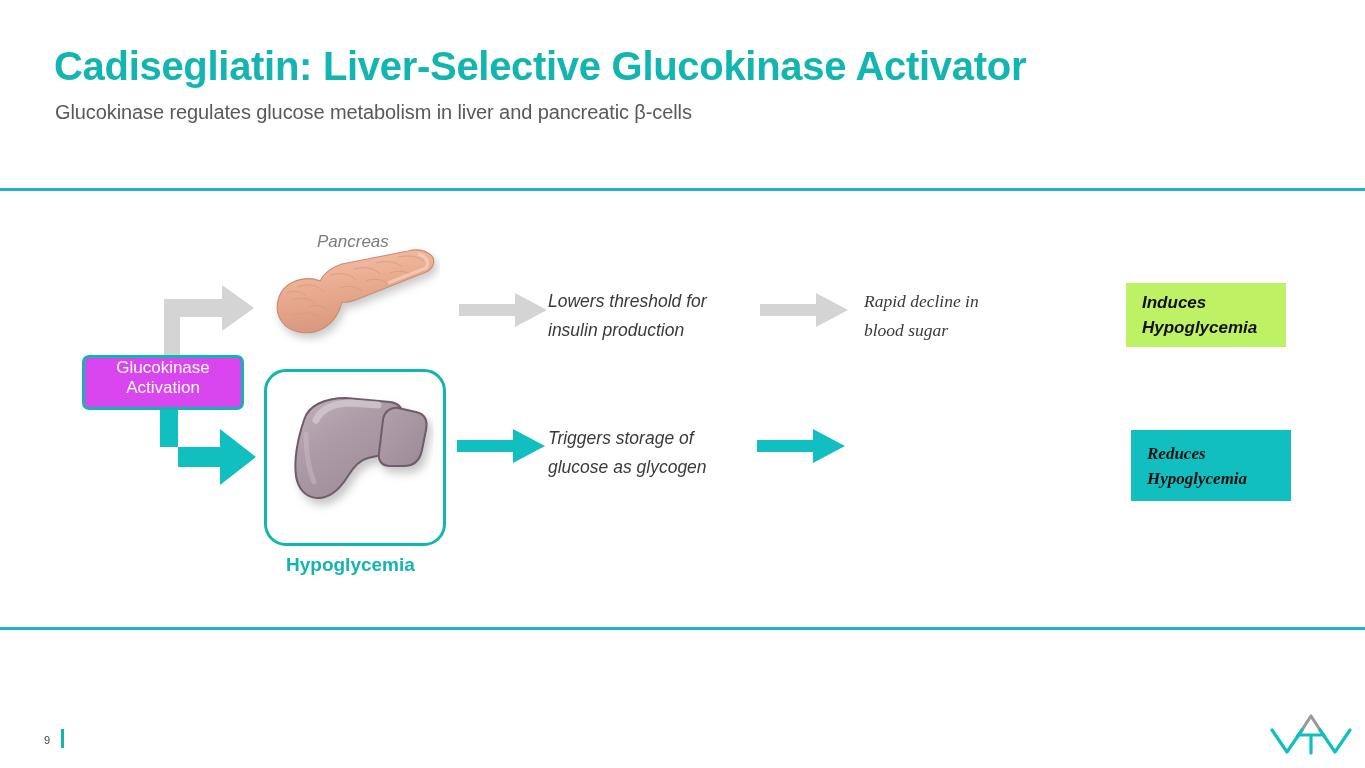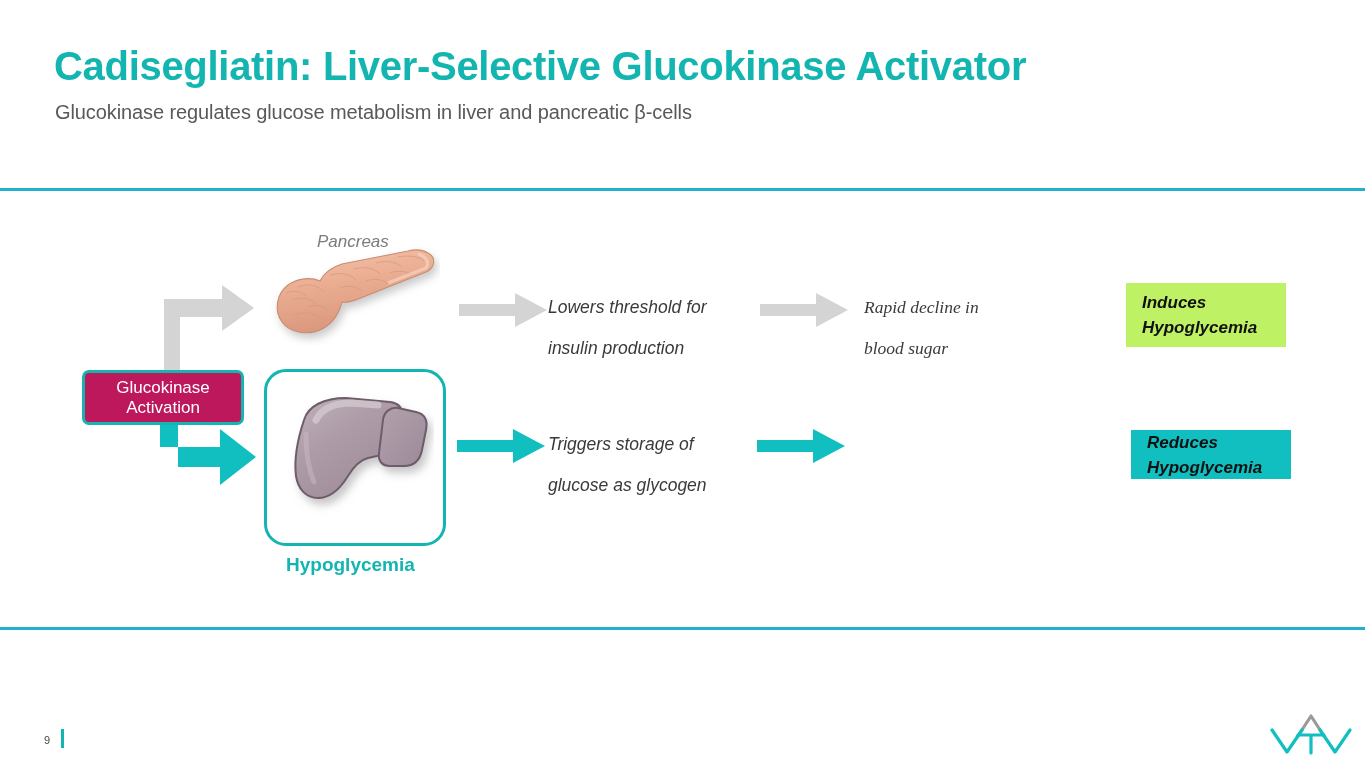--- a/index.html
+++ b/index.html
@@ -76,34 +76,32 @@
   
   #pancreas-figure {
     left: 268px; top: 55px;
     width: 172px; height: 100px;
   }
 
   
   #gk-box {
     left: 82px; top: 165px;
     width: 162px; height: 55px;
-    background: #be185d;
+    background: #d946ef;
     border: 3px solid #13B5B1;
     border-radius: 7px;
     box-sizing: border-box;
     display: flex;
     flex-direction: column;
     align-items: center;
-    justify-content: center;
     color: #ffffff;
     font-size: 17px;
     line-height: 20px;
     text-align: center;
     z-index: 4;
-    margin-top: 15px;
   }
 
   
   #elbow-gray, #elbow-teal {
     left: 150px;
     width: 110px;
     z-index: 2;
   }
   #elbow-gray { top: 80px;  height: 110px; }
   #elbow-teal { top: 195px; height: 100px; }
@@ -128,21 +126,21 @@
     font-size: 19px;
     font-weight: bold;
     color: #13B5B1;
     white-space: nowrap;
   }
 
   
   .step-text {
     font-style: italic;
     font-size: 17.5px;
-    line-height: 41px;
+    line-height: 29px;
     color: #3A3A3A;
     white-space: pre-line;
   }
   #step-text-r1c1 { left: 548px; top: 97px;  width: 200px; }
   #step-text-r1c2 { left: 864px; top: 97px;  width: 220px; font-family: Liberation Serif, serif; }
   #step-text-r2c1 { left: 548px; top: 234px; width: 210px; }
   #step-text-r2c2 { left: 864px; top: 221px; width: 230px; }
 
   
   .flow-arrow { height: 34px; width: 88px; }
@@ -164,22 +162,23 @@
     color: #111111;
     padding-left: 16px;
   }
   #badge-induces {
     left: 1126px; top: 93px;
     width: 160px; height: 64px;
     background: #bef264;
   }
   #badge-reduces {
     left: 1131px; top: 240px;
-    width: 160px; height: 49px;
+    width: 160px; height: 71px;
     background: #12BFC0;
+    font-family: Liberation Serif, serif;
   }
 
   
   #page-number {
     position: absolute;
     left: 44px; top: 734px;
     font-size: 11px;
     color: #4a4a4a;
   }
   #page-accent-bar {

